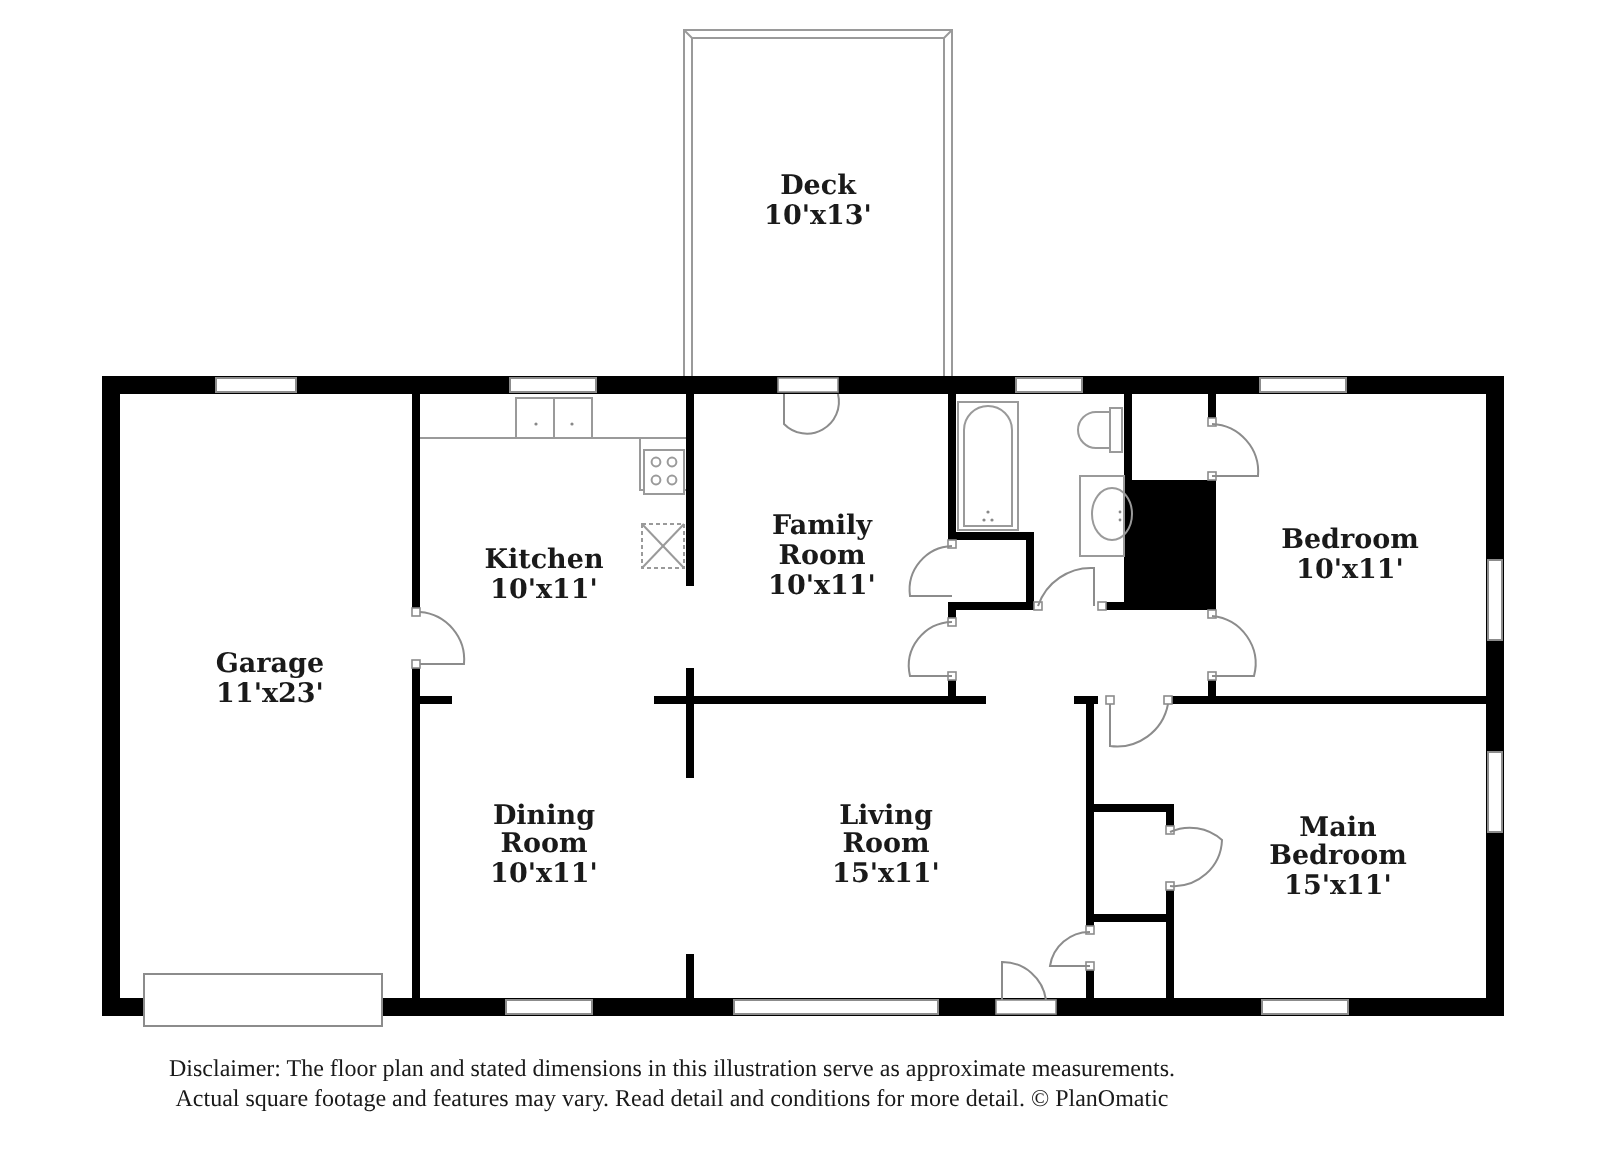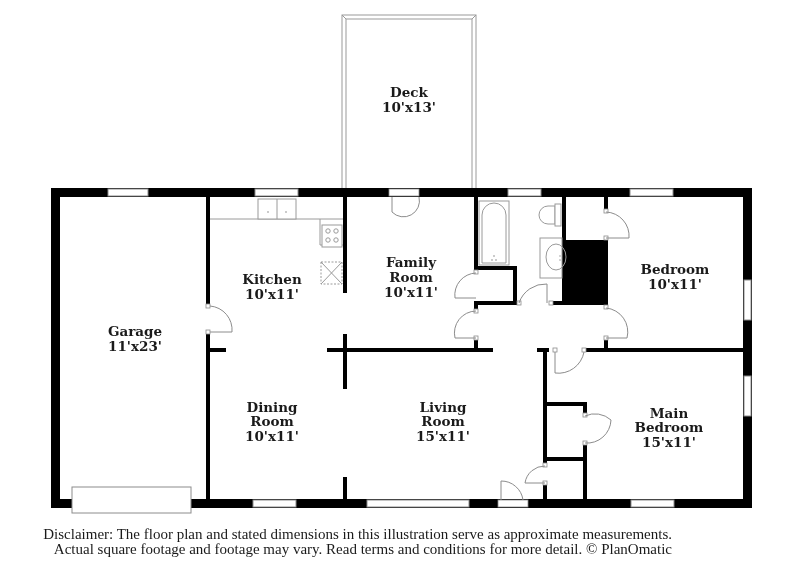--- a/index.html
+++ b/index.html
@@ -14,23 +14,23 @@
   .label {
     font-family: "DejaVu Serif", "Liberation Serif", serif;
     font-weight: bold;
     font-size: 13.5px;
     fill: #1a1a1a;
     text-anchor: middle;
   }
   .disclaimer {
     position: absolute;
     left: 0; width: 672px;
-    text-align: right;
+    text-align: center;
     font-family: "Liberation Serif", "DejaVu Serif", serif;
-    font-size: 15px;
+    font-size: 12px;
     color: #1a1a1a;
     line-height: 15px;
   }
 </style>
 </head>
 <body>
 
 <svg id="plan" viewBox="0 0 800 582" xmlns="http://www.w3.org/2000/svg">
 
   <g>
@@ -218,13 +218,13 @@
     <text class="label" x="443" y="441">15'x11'</text>
   </g>
   <g>
     <text class="label" x="669" y="418">Main</text>
     <text class="label" x="669" y="432">Bedroom</text>
     <text class="label" x="669" y="447">15'x11'</text>
   </g>
 </svg>
 
 <div class="disclaimer" style="top:527px;">Disclaimer: The floor plan and stated dimensions in this illustration serve as approximate measurements.</div>
-<div class="disclaimer" style="top:542px;">Actual square footage and footage may vary. Read terms and conditions for more detail. © PlanOmatic</div>
+<div class="disclaimer" style="top:542px;">Actual square footage and features may vary. Read detail and conditions for more detail. © PlanOmatic</div>
 
 </body></html>

